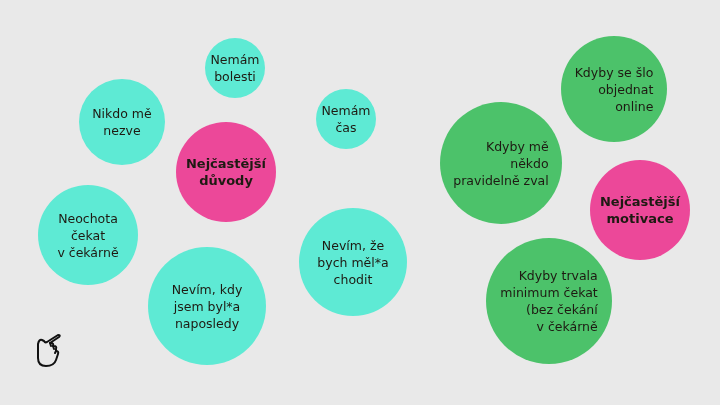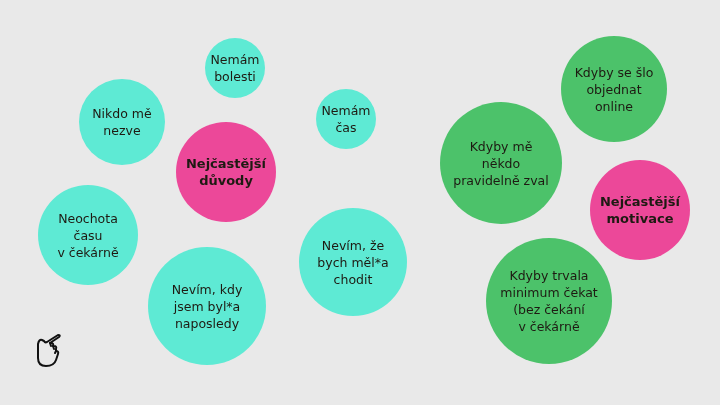--- a/index.html
+++ b/index.html
@@ -2,36 +2,36 @@
 <html><head>
   <meta charset="utf-8">
   <style>
     html, body { margin:0; padding:0; }
     body { width:720px; height:405px; background:#e9e9e9; position:relative; overflow:hidden;
       font-family:"DejaVu Sans", sans-serif; }
     .bubble { position:absolute; border-radius:50%; display:flex; align-items:center; justify-content:center;
       text-align:center; color:#1e1a12; font-size:12.5px; line-height:17px; box-sizing:border-box; padding:6px; white-space:pre-line; }
     .mustard { background:#5eead4; }
     .gold { background:#ec4899; font-weight:bold; font-size:13px; }
-    .green { background:#4cc26a; }
+    .green { background:#4cc26a;text-align:right; }
     .hand { position:absolute; left:34px; top:334px; width:30px; height:34px; }
   </style>
 </head>
 <body>
 
 <div class="bubble mustard" style="left:205px;top:38px;width:60px;height:60px;">Nemám
 bolesti</div>
 <div class="bubble mustard" style="left:79px;top:79px;width:86px;height:86px;">Nikdo mě
 nezve</div>
 <div class="bubble gold" style="left:176px;top:122px;width:100px;height:100px;">Nejčastější
 důvody</div>
 <div class="bubble mustard" style="left:316px;top:89px;width:60px;height:60px;">Nemám
 čas</div>
 <div class="bubble mustard" style="left:38px;top:185px;width:100px;height:100px;">Neochota
-času
+čekat
 v čekárně</div>
 <div class="bubble mustard" style="left:148px;top:247px;width:118px;height:118px;">Nevím, kdy
 jsem byl*a
 naposledy</div>
 <div class="bubble mustard" style="left:299px;top:208px;width:108px;height:108px;">Nevím, že
 bych měl*a
 chodit</div>
 
 <div class="bubble green" style="left:561px;top:36px;width:106px;height:106px;">Kdyby se šlo
 objednat

